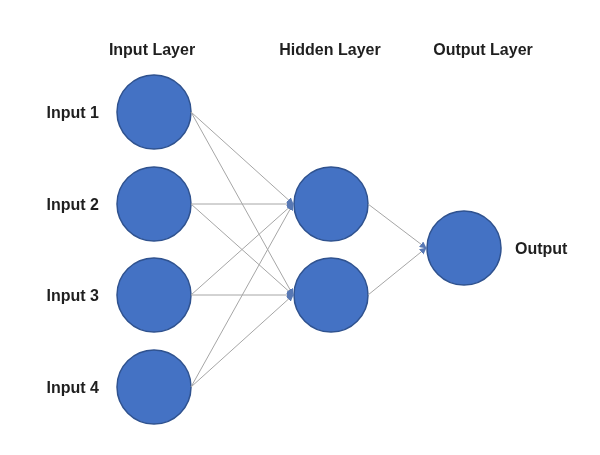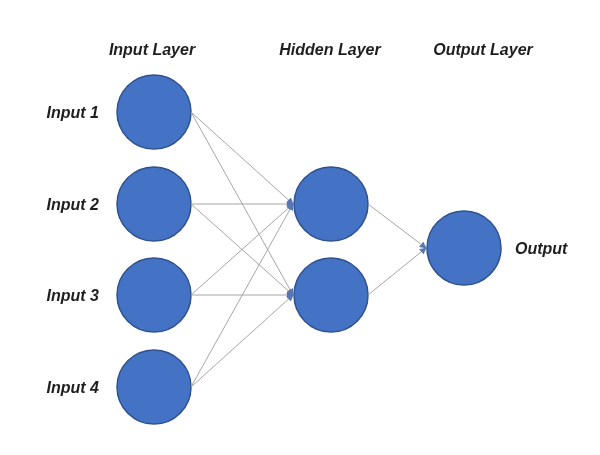--- a/index.html
+++ b/index.html
@@ -7,21 +7,20 @@
     padding: 0;
     background: #ffffff;
   }
   #stage {
     position: relative;
     width: 600px;
     height: 455px;
     background: #ffffff;
     overflow: hidden;
     font-family: "Liberation Sans", sans-serif;
-    font-style: italic;
   }
   svg text {
     font-family: "Liberation Sans", sans-serif;
     font-weight: 600;
     fill: #1f1f1f;
   }
   text.layer-header { font-size: 16px; }
   text.node-label  { font-size: 16px; }
 </style>
 </head>

